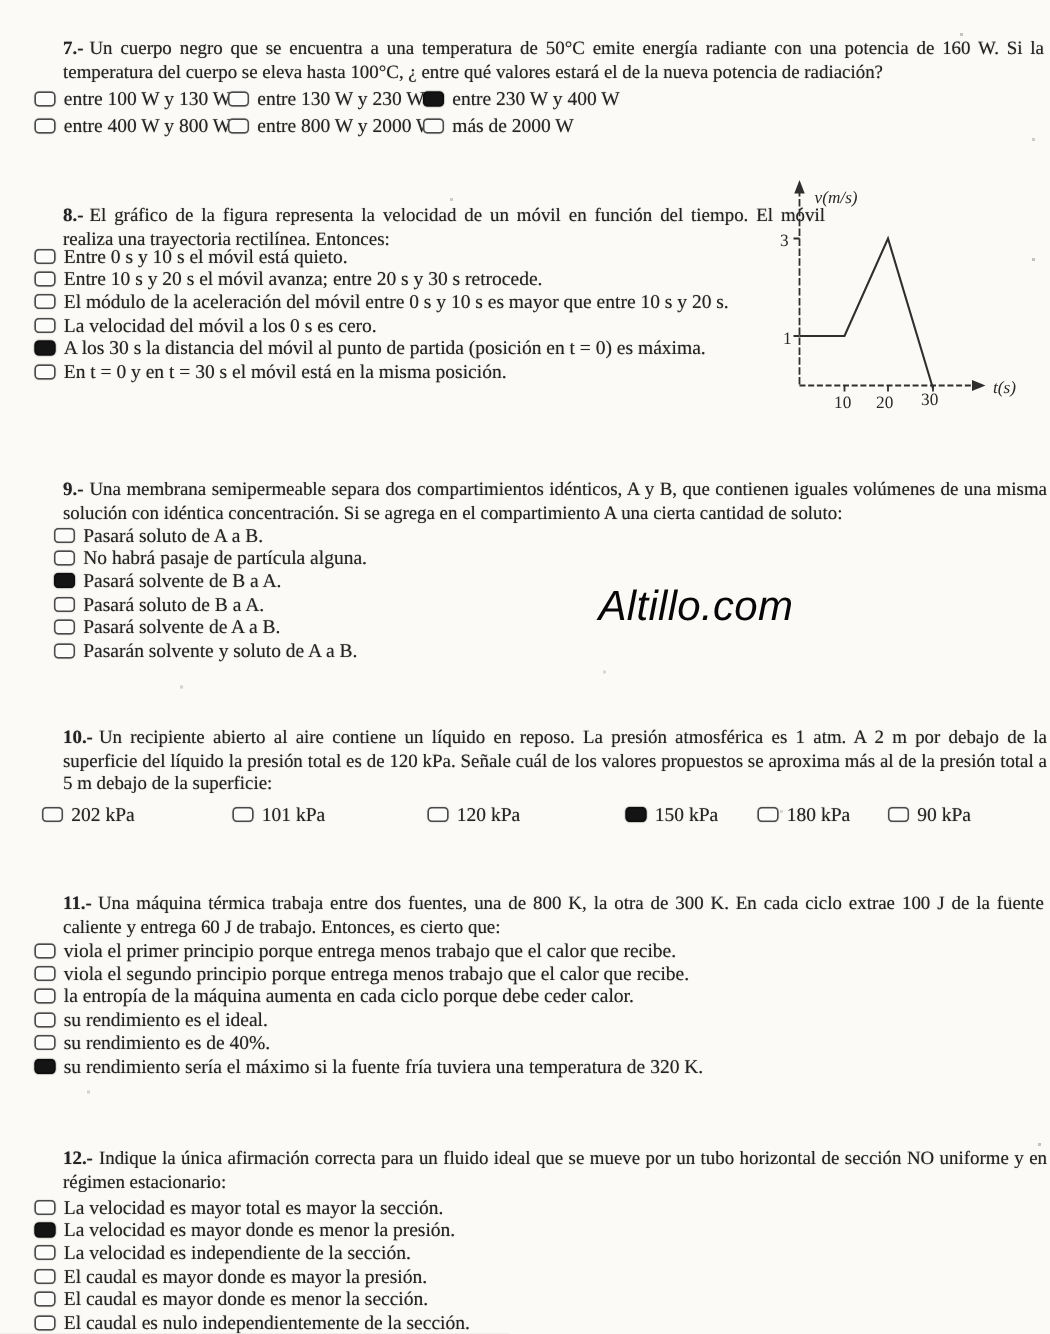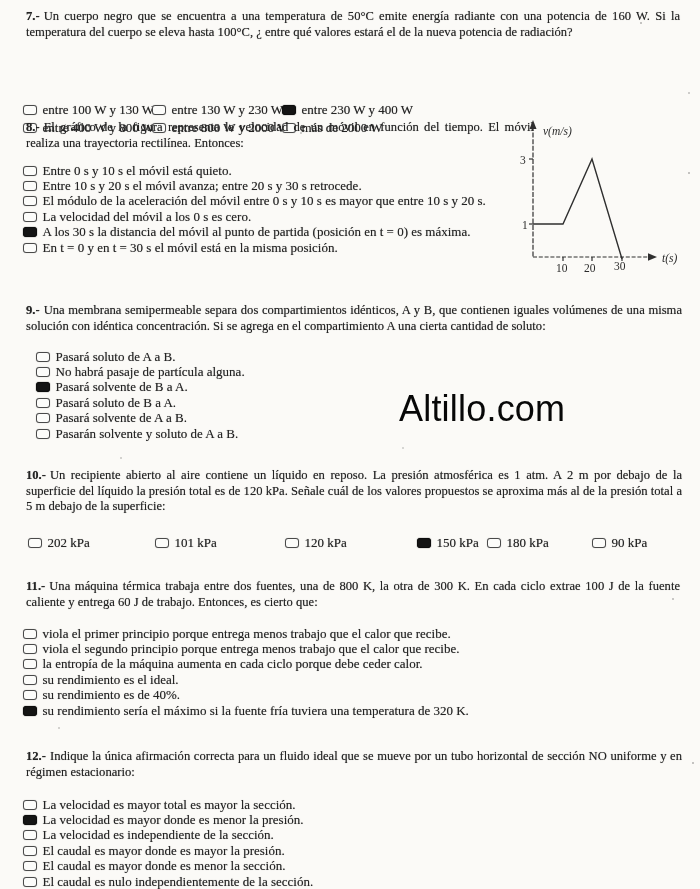--- a/index.html
+++ b/index.html
@@ -3,52 +3,52 @@
 <meta charset="utf-8">
 <style>
   html,body { margin:0; padding:0; background:#e8e8e6; }
   .page {
     position:relative; width:700px; height:889px; margin:0 auto;
     background:#fbfaf7;
     font-family:"Liberation Serif", serif;
     color:#242424; overflow:hidden;
   }
   .qtext {
-    position:absolute; margin:0;
+    position:absolute; margin:16px;
     font-size:12.6px; line-height:15.6px; text-align:justify;
     text-shadow:0 0 0.7px rgba(40,40,40,0.55);
   }
   .qnum { font-weight:bold; margin-right:4px; }
   .opt {
     display:flex; align-items:center; gap:6px;
     font-size:13px; white-space:nowrap;
     text-shadow:0 0 0.7px rgba(40,40,40,0.5);
   }
   .cb {
     flex:0 0 auto; display:inline-block;
     width:11.5px; height:8px;
     border:1.5px solid #4a4a4a; border-radius:3px;
     background:#fcfcfa; box-shadow:0 0 0.8px #888;
   }
   .cb.checked { background:#141414; border-color:#0d0d0d; box-shadow:0 0 1px #000; }
   .opts-list { position:absolute; }
   .opts-list .opt { height:15.4px; }
-  .optgrid { position:absolute;margin-top:44px; }
+  .optgrid { position:absolute; }
   .optrow { display:flex; height:18px; align-items:center; }
   .optrow .opt:nth-child(1) { width:129px; }
   .optrow .opt:nth-child(2) { width:130px; }
   .row-opts { position:absolute; width:700px; height:16px; }
   .row-opts .opt { position:absolute; top:0; }
   .chart { position:absolute; left:515px; top:118px; }
   .chart text { font-size:11.5px; fill:#2a2a2a; font-family:"Liberation Serif", serif; }
   .chart .ax { font-style:italic; }
   .watermark {
     position:absolute; left:399px; top:388px;
     font-family:"Liberation Sans", sans-serif;
-    font-size:36px; color:#070707; letter-spacing:0.2px;
+    font-size:28px; color:#070707; letter-spacing:0.2px;font-style:italic;
   }
   .noise {
     position:absolute; left:0; top:0; width:2px; height:2px; background:transparent;
     box-shadow:640px 22px 0 rgba(70,70,70,.3), 300px 132px 0 rgba(70,70,70,.25),
       688px 172px 0 rgba(70,70,70,.3), 120px 457px 0 rgba(70,70,70,.22),
       672px 598px 0 rgba(70,70,70,.28), 58px 727px 0 rgba(70,70,70,.22),
       692px 762px 0 rgba(70,70,70,.3), 402px 447px 0 rgba(70,70,70,.2),
       688px 92px 0 rgba(70,70,70,.25), 520px 540px 0 rgba(70,70,70,.2);
   }
 </style>
@@ -181,21 +181,21 @@
         <span>101 kPa</span>
       </div>
     <div class="opt" style="left:285px;">
         <span class="cb"></span>
         <span>120 kPa</span>
       </div>
     <div class="opt" style="left:417px;">
         <span class="cb checked"></span>
         <span>150 kPa</span>
       </div>
-    <div class="opt" style="left:487px;justify-content:flex-end;">
+    <div class="opt" style="left:505px;justify-content:flex-end;">
         <span class="cb"></span>
         <span>180 kPa</span>
       </div>
     <div class="opt" style="left:592px;">
         <span class="cb"></span>
         <span>90 kPa</span>
       </div>
   </div>
 
   <p class="qtext" style="top:579px; left:26px; width:654px;"><b class="qnum">11.-</b><span>Una máquina térmica trabaja entre dos fuentes, una de 800 K, la otra de 300 K. En cada ciclo extrae 100 J de la fuente caliente y entrega 60 J de trabajo. Entonces, es cierto que:</span></p>

